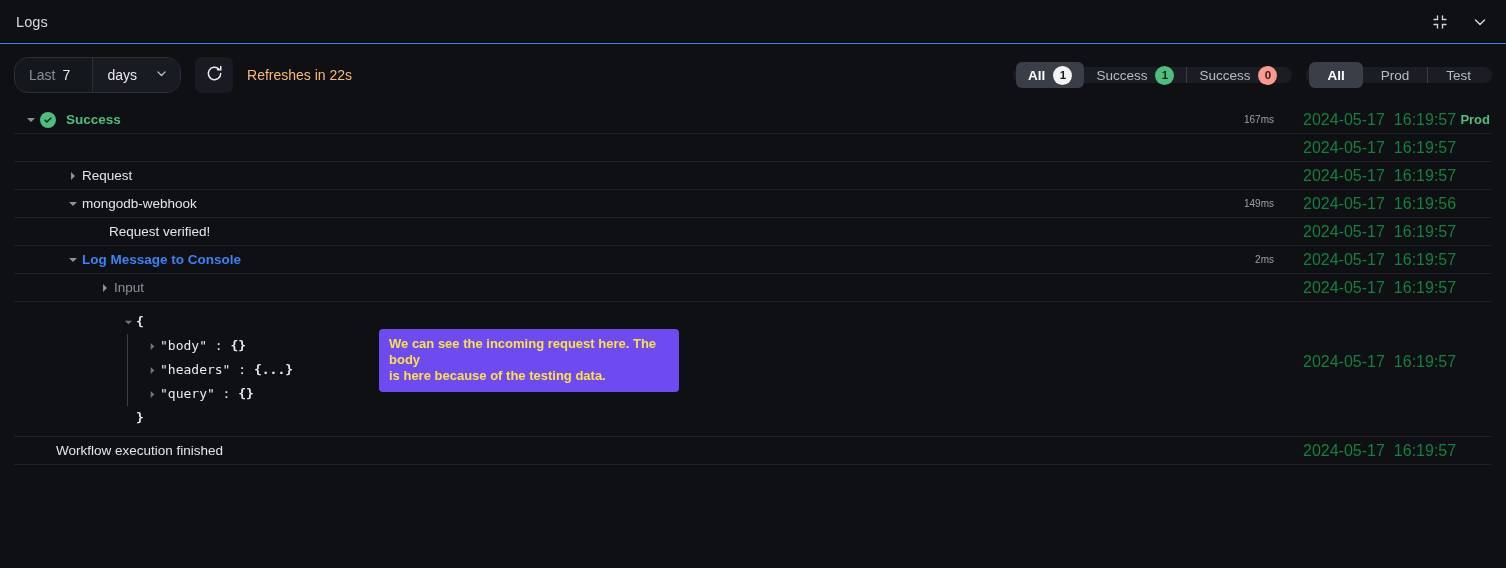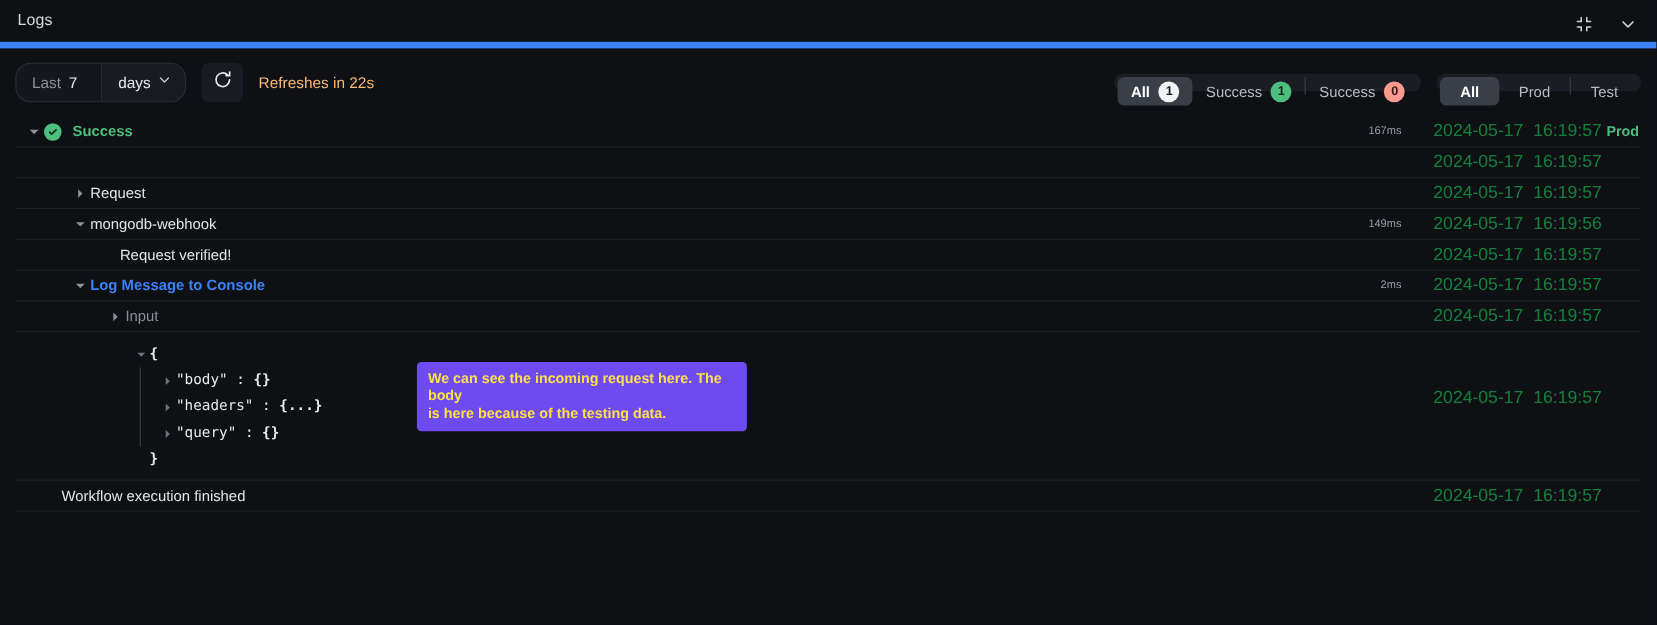--- a/index.html
+++ b/index.html
@@ -7,21 +7,21 @@
     width: 1506px; height: 568px;
     background: #0e1014;
     font-family: "Liberation Sans", sans-serif;
     overflow: hidden;
   }
 
   
   .titlebar {
     position: relative;
     height: 44px;
-    border-bottom: 6px solid #3b82f6;
+    border-bottom: 1px solid #3b82f6;
     display: flex; align-items: center;
   }
   .title {
     margin-left: 16px;
     font-size: 14.5px;
     color: #d6d9de;
     letter-spacing: .1px;
   }
   .window-actions {
     position: absolute; right: 10px; top: 0; height: 44px;
@@ -55,21 +55,21 @@
     align-items: center;
     border-right: 1px solid #2b2f36;
   }
   .range-label { font-size: 14px; color: #8b9099; }
   .range-value {
     font-size: 14px; color: #e8eaed;
     background: transparent; border: 0; outline: none;
     width: 16px; font-family: "Liberation Sans", sans-serif;
   }
   .range-unit {
-    display: flex; align-items: center; gap: 6px;
+    display: flex; align-items: center; gap: 18px;
     padding: 0 12px 0 14px; height: 100%;
     background: #181b21;
     cursor: pointer;
   }
   .range-unit-text { font-size: 14px; color: #e8eaed; }
 
   .refresh-btn {
     margin-left: 14px;
     width: 38px; height: 36px;
     border-radius: 7px;
@@ -80,21 +80,21 @@
   .refresh-text {
     margin-left: 14px;
     font-size: 14px; color: #fdba74;
   }
 
   .toolbar-right {
     position: absolute; right: 14px; top: 0; height: 62px;
     display: flex; align-items: center; gap: 14px;
   }
   .seg {
-    display: flex; align-items: flex-start;
+    display: flex; align-items: center;
     background: #1a1d23;
     border-radius: 8px;
     height: 16px;
     padding: 3px;
   }
   .seg-item {
     display: flex; align-items: center; gap: 8px;
     height: 26px;
     padding: 0 12px;
     border-radius: 6px;

